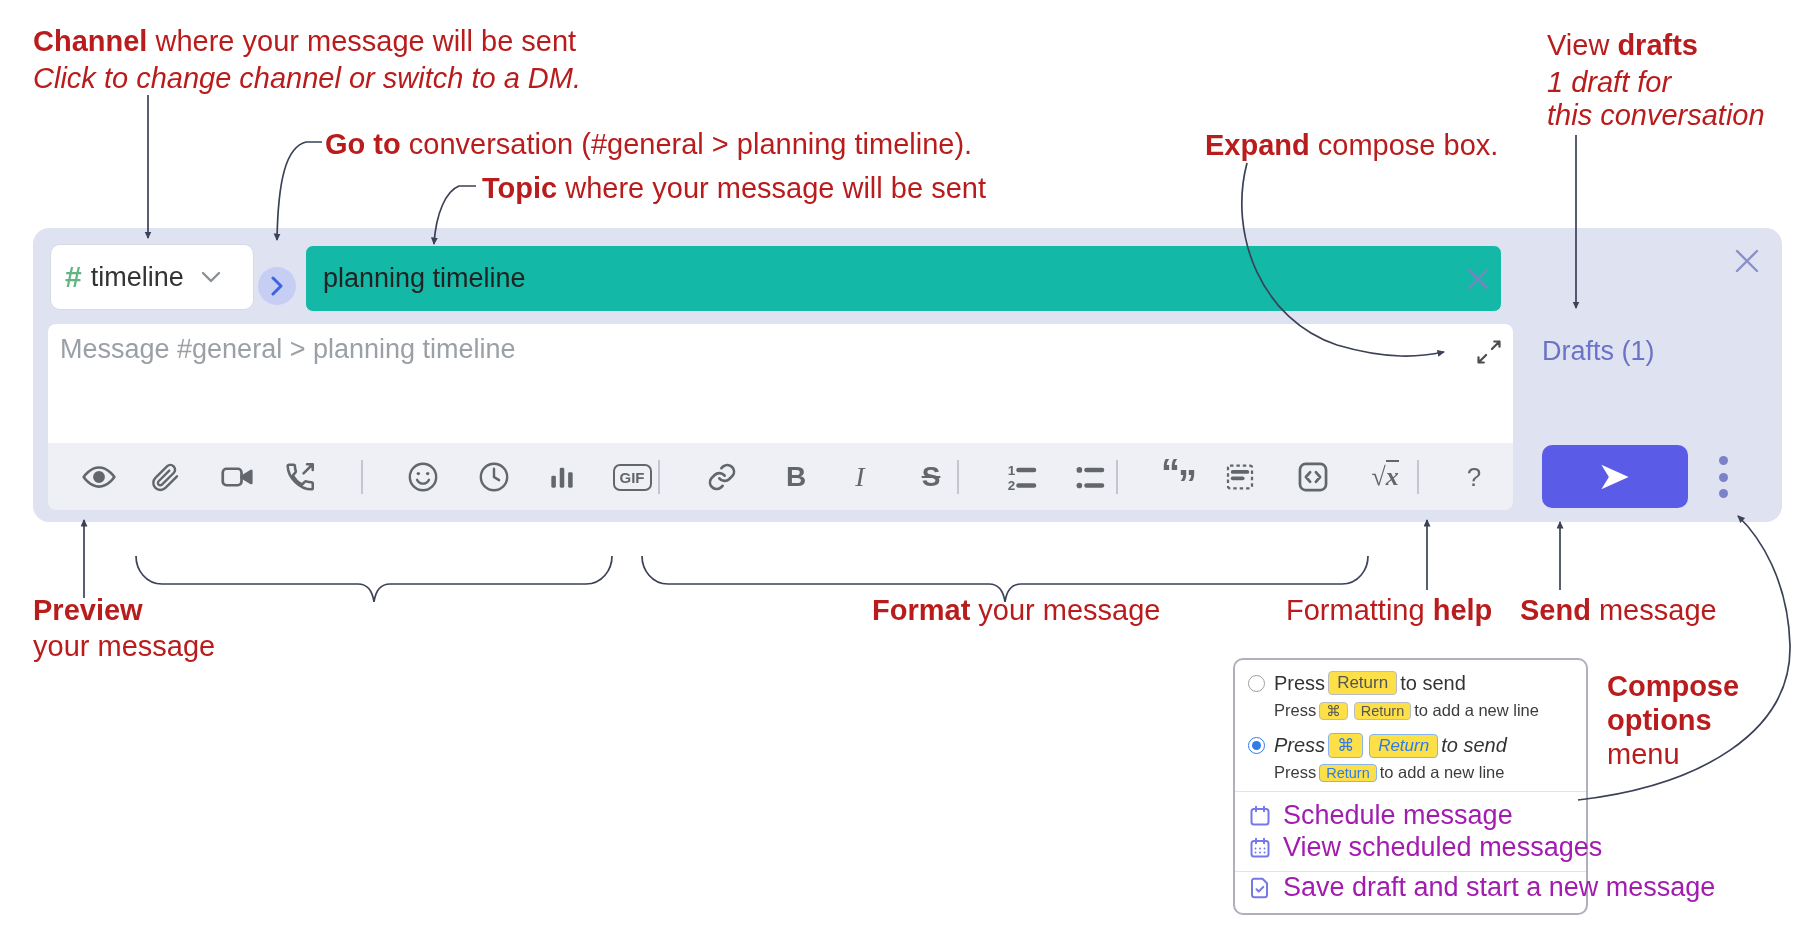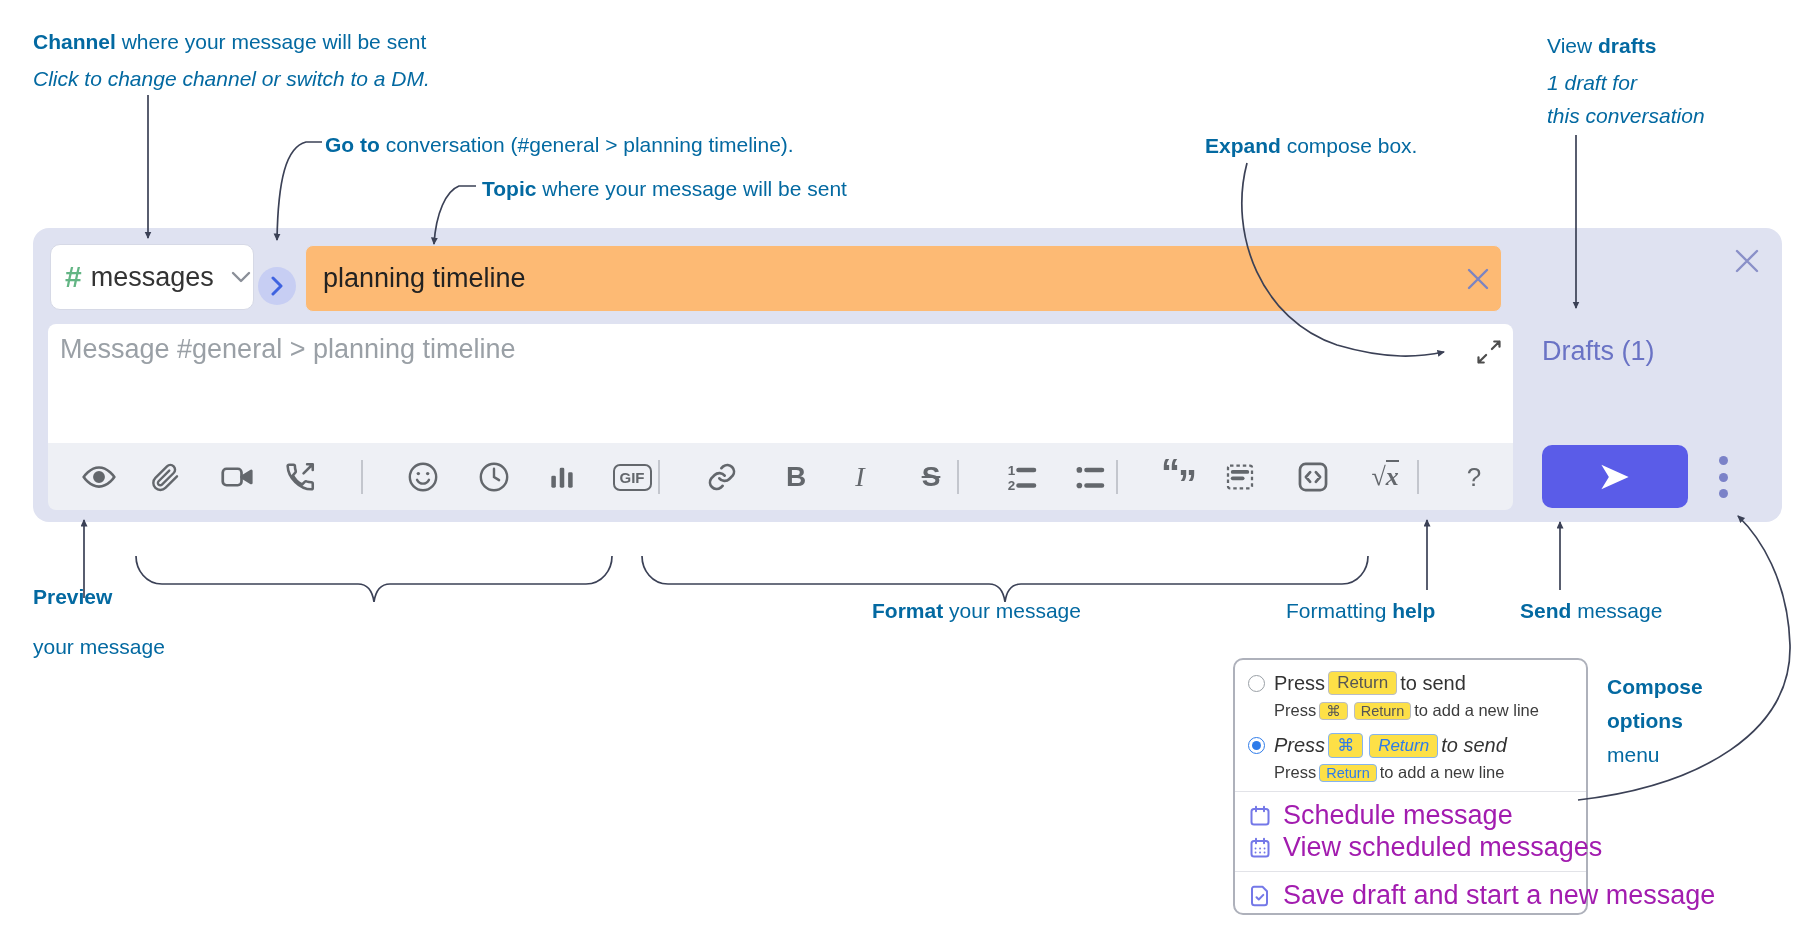--- a/index.html
+++ b/index.html
@@ -1,32 +1,32 @@
 <!DOCTYPE html>
 <html><head>
 <meta charset="utf-8">
 <style>
   html,body{margin:0;padding:0;background:#ffffff;}
   #canvas{position:relative;width:1814px;height:944px;background:#fff;overflow:hidden;
           font-family:"Liberation Sans","DejaVu Sans",sans-serif;}
   
-  .ann{position:absolute;font-size:21px;line-height:33px;color:#0369a1;white-space:nowrap;}
+  .ann{position:absolute;font-size:29px;line-height:33px;color:#b91c1c;white-space:nowrap;}
   .ann .b{font-weight:700;}
   .ann.i, .ann .i{font-style:italic;}
   
   #compose-box{position:absolute;left:33px;top:228px;width:1749px;height:294px;
                background:#dfe2f1;border-radius:16px;}
   #channel-pill{position:absolute;left:17px;top:16px;width:202px;height:64px;background:#fff;
                 border:1px solid #d6d9e6;border-radius:10px;display:flex;align-items:center;}
   #channel-pill .hash{color:#63b584;font-weight:700;font-size:30px;margin-left:14px;}
   #channel-pill .chan{color:#333;font-size:27px;margin-left:9px;}
   #channel-pill .chev{margin-left:16px;display:flex;}
   #goto-btn{position:absolute;left:225px;top:39px;width:38px;height:38px;border-radius:50%;
             background:#c7cef3;display:flex;align-items:center;justify-content:center;}
-  #topic-input{position:absolute;left:272px;top:17px;width:1195px;height:65px;background:#fdba74;
+  #topic-input{position:absolute;left:272px;top:17px;width:1195px;height:65px;background:#14b8a6;
                border:1px solid #e0e2ee;border-radius:8px;display:flex;align-items:center;}
   #topic-input .val{font-size:27px;color:#222;margin-left:17px;flex:1;}
   #topic-clear{width:46px;display:flex;justify-content:center;cursor:pointer;}
   #message-area{position:absolute;left:15px;top:96px;width:1465px;height:119px;background:#fff;
                 border-radius:8px 8px 0 0;}
   #message-area .ph{position:absolute;left:12px;top:10px;font-size:27px;color:#9aa0a6;}
   #expand-btn{position:absolute;right:10px;top:14px;width:28px;height:28px;color:#4d4d4d;}
   #toolbar{position:absolute;left:15px;top:215px;width:1465px;height:67px;background:#eef0f5;
            border-radius:0 0 8px 8px;}
   .ticon{position:absolute;top:14px;width:40px;height:40px;display:flex;align-items:center;
@@ -75,21 +75,21 @@
   <div class="ann" style="left:482px;top:172px;text-align:right;"><span class="b">Topic</span><span> where your message will be sent</span></div>
   <div class="ann" style="left:1205px;top:129px;"><span class="b">Expand</span><span> compose box.</span></div>
   <div class="ann" style="left:1547px;top:29px;"><span>View </span><span class="b">drafts</span></div>
   <div class="ann i" style="left:1547px;top:66px;">1 draft for</div>
   <div class="ann i" style="left:1547px;top:99px;">this conversation</div>
 
   <div id="compose-box">
 
     <div id="channel-pill">
       <span class="hash">#</span>
-      <span class="chan">messages</span>
+      <span class="chan">timeline</span>
       <span class="chev">
         <svg width="22" height="14" viewBox="0 0 22 14">
             <path d="M3 3l8 8 8-8" fill="none" stroke="#8a8f98" stroke-width="2.4" stroke-linecap="round" stroke-linejoin="round"></path>
           </svg>
       </span>
     </div>
 
     <div id="goto-btn">
       <svg width="14" height="20" viewBox="0 0 14 20">
           <path d="M3 2l8 8-8 8" fill="none" stroke="#3f63e0" stroke-width="3" stroke-linecap="round" stroke-linejoin="round"></path>
@@ -236,21 +236,21 @@
         </svg>
     </div>
 
     <div id="compose-opt-dots">
         <i></i>
         <i></i>
         <i></i>
       </div>
   </div>
 
-  <div class="ann" style="left:33px;top:580px;"><span class="b">Preview</span></div>
+  <div class="ann" style="left:33px;top:594px;"><span class="b">Preview</span></div>
   <div class="ann" style="left:33px;top:630px;">your message</div>
   <div class="ann" style="left:872px;top:594px;"><span class="b">Format</span><span> your message</span></div>
   <div class="ann" style="left:1286px;top:594px;"><span>Formatting </span><span class="b">help</span></div>
   <div class="ann" style="left:1520px;top:594px;"><span class="b">Send</span><span> message</span></div>
   <div class="ann b" style="left:1607px;top:670px;font-weight:700;">Compose</div>
   <div class="ann b" style="left:1607px;top:704px;font-weight:700;">options</div>
   <div class="ann" style="left:1607px;top:738px;">menu</div>
 
   <div id="popup">
     <div class="prow" style="top:11px;">
@@ -281,21 +281,21 @@
             <rect x="3.5" y="5" width="17" height="15.5" rx="2.5"></rect>
             <path d="M8 2.8v4.4M16 2.8v4.4"></path>
             <g stroke-width="1.8">
               <path d="M7.5 12.5h.1M12 12.5h.1M16.5 12.5h.1M7.5 16.5h.1M12 16.5h.1M16.5 16.5h.1"></path>
             </g>
           </svg>
       </span>
       <span>View scheduled messages</span>
     </div>
     <div class="pdiv" style="top:211px;"></div>
-    <div class="pitem" style="top:220px;text-align:right;">
+    <div class="pitem" style="top:212px;text-align:right;">
       <span class="micon">
         <svg width="24" height="24" viewBox="0 0 24 24" fill="none" stroke="currentColor" stroke-width="2" stroke-linecap="round" stroke-linejoin="round">
             <path d="M6 2.8h8.5L19 7.3v11.4a2.5 2.5 0 0 1-2.5 2.5h-10A2.5 2.5 0 0 1 4 18.7V4.8a2 2 0 0 1 2-2z"></path>
             <path d="M8.5 13.2l2.3 2.3 4.5-4.6"></path>
           </svg>
       </span>
       <span>Save draft and start a new message</span>
     </div>
   </div>
 

